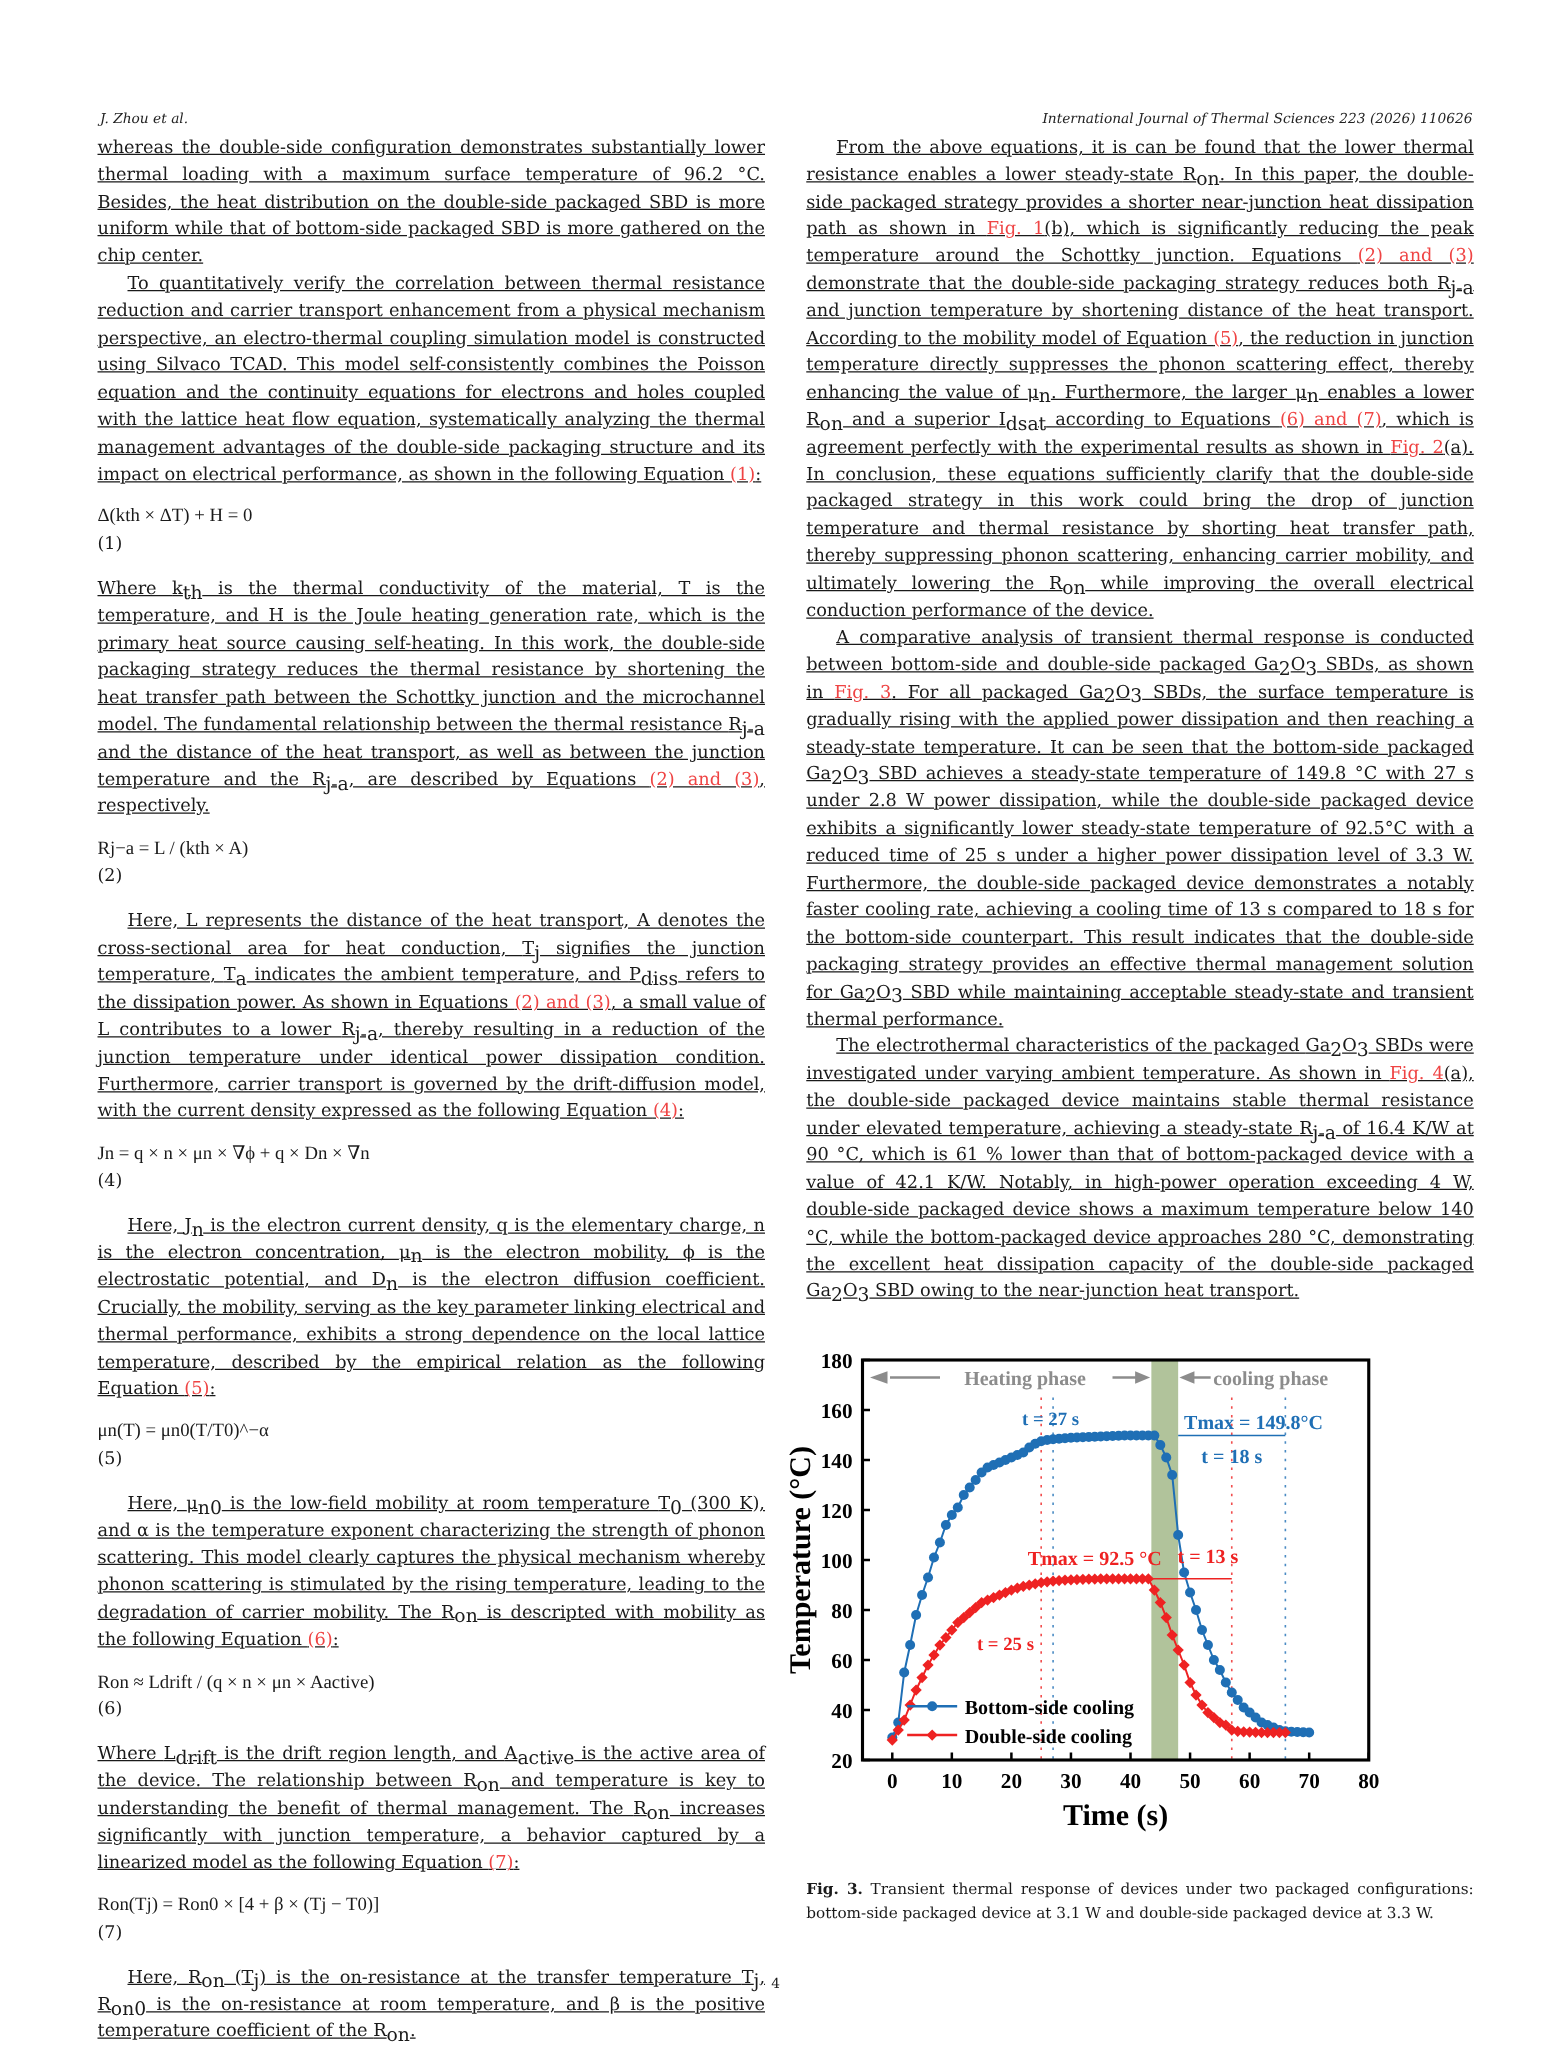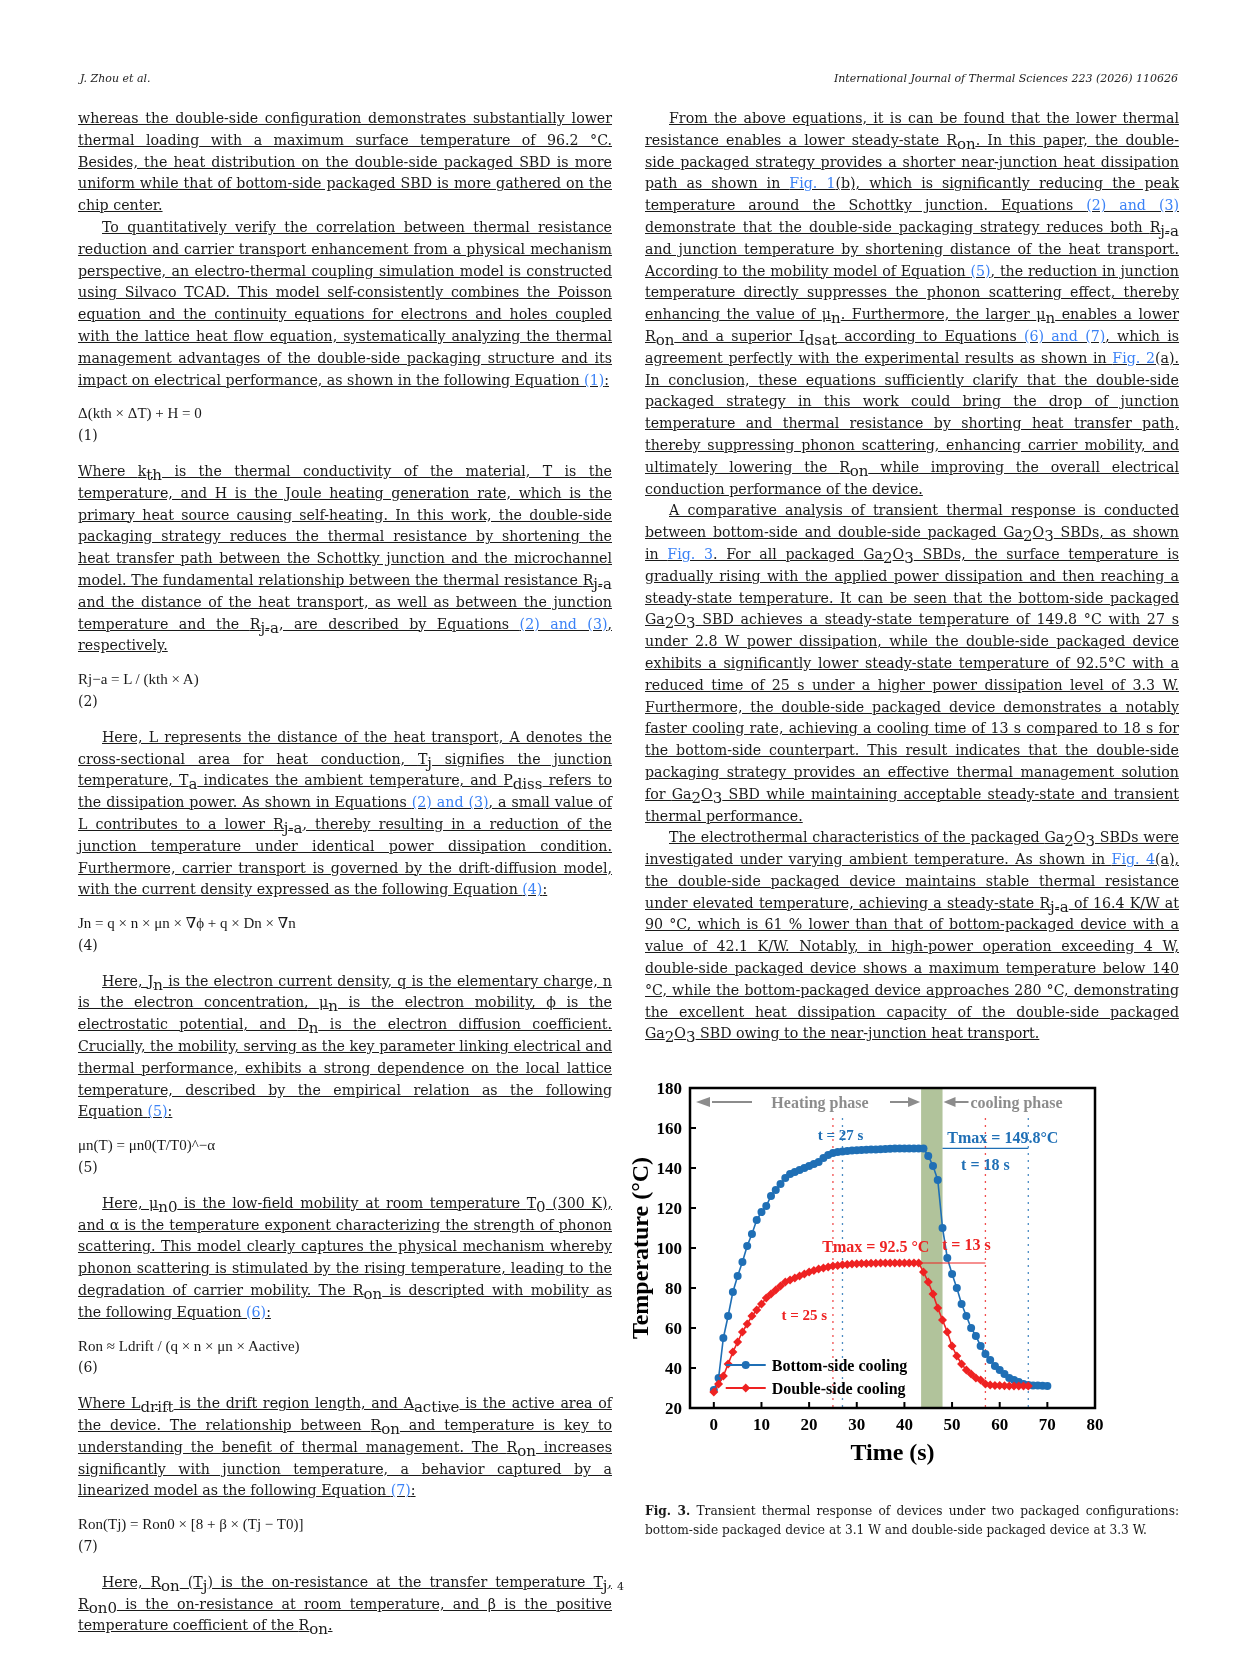--- a/index.html
+++ b/index.html
@@ -1,28 +1,28 @@
 <!DOCTYPE html>
 <html><head>
 <meta charset="utf-8">
 <style>
   html,body{margin:0;padding:0;background:#fff;}
   body{width:1241px;height:1654px;position:relative;font-family:"DejaVu Serif","Liberation Serif",serif;color:#1a1a1a;overflow:hidden;}
-  .hdr{position:absolute;top:72px;font-size:11px;font-style:italic;color:#222;}
+  .hdr{position:absolute;top:88px;font-size:11px;font-style:italic;color:#222;}
   .hdr.left{left:80px;}
   .hdr.right{right:63px;}
   .col{position:absolute;top:108px;width:534px;font-size:14.2px;line-height:21.8px;text-align:justify;}
   .col.left{left:78px;}
   .col.right{left:645px;}
   p{margin:0;text-decoration:underline;}
   p.ind{text-indent:24px;}
   p.noind{text-indent:0;}
   .eq{display:flex;justify-content:space-between;align-items:baseline;margin:12px 0 14px 0;font-family:"Liberation Serif","DejaVu Serif",serif;font-size:15px;flex-direction:column;}
   .eqnum{font-family:"DejaVu Serif",serif;font-size:14px;}
-  a.ref{color:#3b82f6;text-decoration:none;}
+  a.ref{color:#ef4444;text-decoration:none;}
   sub{font-size:15px;line-height:0;}
   .figure{position:absolute;left:630px;top:1080px;width:540px;height:410px;}
   .caption{position:absolute;left:645px;top:1502px;width:534px;font-size:12.2px;line-height:19px;text-align:justify;}
   .caption b{font-weight:bold;margin-top:32px;}
   .pagenum{position:absolute;top:1580px;left:0;width:1241px;text-align:center;font-size:11px;}
   svg text{font-family:"Liberation Serif","DejaVu Serif",serif;}
 </style>
 </head>
 <body>
 
@@ -51,21 +51,21 @@
       <span>μn(T) = μn0(T/T0)^−α</span>
       <span class="eqnum">(5)</span>
     </div>
   <p class="ind"><span>Here, </span><span>μ</span><sub>n0</sub><span> is the low-field mobility at room temperature </span><span>T</span><sub>0</sub><span> (300 K), and α is the temperature exponent characterizing the strength of phonon scattering. This model clearly captures the physical mechanism whereby phonon scattering is stimulated by the rising temperature, leading to the degradation of carrier mobility. The </span><span>R</span><sub>on</sub><span> is descripted with mobility as the following Equation </span><a class="ref" href="#">(6)</a>:</p>
   <div class="eq">
       <span>Ron ≈ Ldrift / (q × n × μn × Aactive)</span>
       <span class="eqnum">(6)</span>
     </div>
   <p class="noind"><span>Where </span><span>L</span><sub>drift</sub><span> is the drift region length, and </span><span>A</span><sub>active</sub><span> is the active area of the device. The relationship between </span><span>R</span><sub>on</sub><span> and temperature is key to understanding the benefit of thermal management. The </span><span>R</span><sub>on</sub><span> increases significantly with junction temperature, a behavior captured by a linearized model as the following Equation </span><a class="ref" href="#">(7)</a>:</p>
   <div class="eq">
-      <span>Ron(Tj) = Ron0 × [8 + β × (Tj − T0)]</span>
+      <span>Ron(Tj) = Ron0 × [4 + β × (Tj − T0)]</span>
       <span class="eqnum">(7)</span>
     </div>
   <p class="ind"><span>Here, </span><span>R</span><sub>on</sub> (<span>T</span><sub>j</sub>)<span> is the on-resistance at the transfer temperature </span><span>T</span><sub>j</sub><span>, </span><span>R</span><sub>on0</sub><span> is the on-resistance at room temperature, and β is the positive temperature coefficient of the </span><span>R</span><sub>on</sub><span>.</span></p>
 </div>
 
 <div class="col right">
   <p class="ind"><span>From the above equations, it is can be found that the lower thermal resistance enables a lower steady-state </span><span>R</span><sub>on</sub><span>. In this paper, the double-side packaged strategy provides a shorter near-junction heat dissipation path as shown in </span><a class="ref" href="#">Fig. 1</a><span>(b), which is significantly reducing the peak temperature around the Schottky junction. Equations </span><a class="ref" href="#">(2) and (3)</a><span> demonstrate that the double-side packaging strategy reduces both </span><span>R</span><sub>j-a</sub><span> and junction temperature by shortening distance of the heat transport. According to the mobility model of Equation </span><a class="ref" href="#">(5)</a><span>, the reduction in junction temperature directly suppresses the phonon scattering effect, thereby enhancing the value of </span><span>μ</span><sub>n</sub><span>. Furthermore, the larger </span><span>μ</span><sub>n</sub><span> enables a lower </span><span>R</span><sub>on</sub><span> and a superior </span><span>I</span><sub>dsat</sub><span> according to Equations </span><a class="ref" href="#">(6) and (7)</a><span>, which is agreement perfectly with the experimental results as shown in </span><a class="ref" href="#">Fig. 2</a><span>(a). In conclusion, these equations sufficiently clarify that the double-side packaged strategy in this work could bring the drop of junction temperature and thermal resistance by shorting heat transfer path, thereby suppressing phonon scattering, enhancing carrier mobility, and ultimately lowering the </span><span>R</span><sub>on</sub><span> while improving the overall electrical conduction performance of the device.</span></p>
   <p class="ind"><span>A comparative analysis of transient thermal response is conducted between bottom-side and double-side packaged </span><span class="ga2o3"><span>Ga</span><sub>2</sub><span>O</span><sub>3</sub></span><span> SBDs, as shown in </span><a class="ref" href="#">Fig. 3</a><span>. For all packaged </span><span class="ga2o3"><span>Ga</span><sub>2</sub><span>O</span><sub>3</sub></span><span> SBDs, the surface temperature is gradually rising with the applied power dissipation and then reaching a steady-state temperature. It can be seen that the bottom-side packaged </span><span class="ga2o3"><span>Ga</span><sub>2</sub><span>O</span><sub>3</sub></span><span> SBD achieves a steady-state temperature of 149.8 °C with 27 s under 2.8 W power dissipation, while the double-side packaged device exhibits a significantly lower steady-state temperature of 92.5°C with a reduced time of 25 s under a higher power dissipation level of 3.3 W. Furthermore, the double-side packaged device demonstrates a notably faster cooling rate, achieving a cooling time of 13 s compared to 18 s for the bottom-side counterpart. This result indicates that the double-side packaging strategy provides an effective thermal management solution for </span><span class="ga2o3"><span>Ga</span><sub>2</sub><span>O</span><sub>3</sub></span><span> SBD while maintaining acceptable steady-state and transient thermal performance.</span></p>
   <p class="ind"><span>The electrothermal characteristics of the packaged </span><span class="ga2o3"><span>Ga</span><sub>2</sub><span>O</span><sub>3</sub></span><span> SBDs were investigated under varying ambient temperature. As shown in </span><a class="ref" href="#">Fig. 4</a><span>(a), the double-side packaged device maintains stable thermal resistance under elevated temperature, achieving a steady-state </span><span>R</span><sub>j-a</sub><span> of 16.4 K/W at 90 °C, which is 61 % lower than that of bottom-packaged device with a value of 42.1 K/W. Notably, in high-power operation exceeding 4 W, double-side packaged device shows a maximum temperature below 140 °C, while the bottom-packaged device approaches 280 °C, demonstrating the excellent heat dissipation capacity of the double-side packaged </span><span class="ga2o3"><span>Ga</span><sub>2</sub><span>O</span><sub>3</sub></span><span> SBD owing to the near-junction heat transport.</span></p>
 </div>

